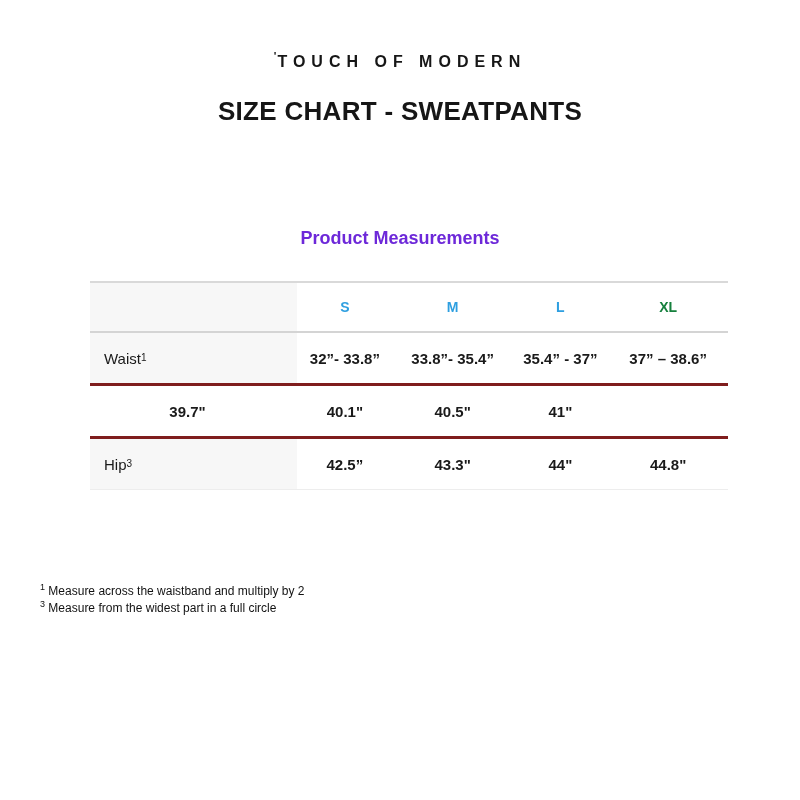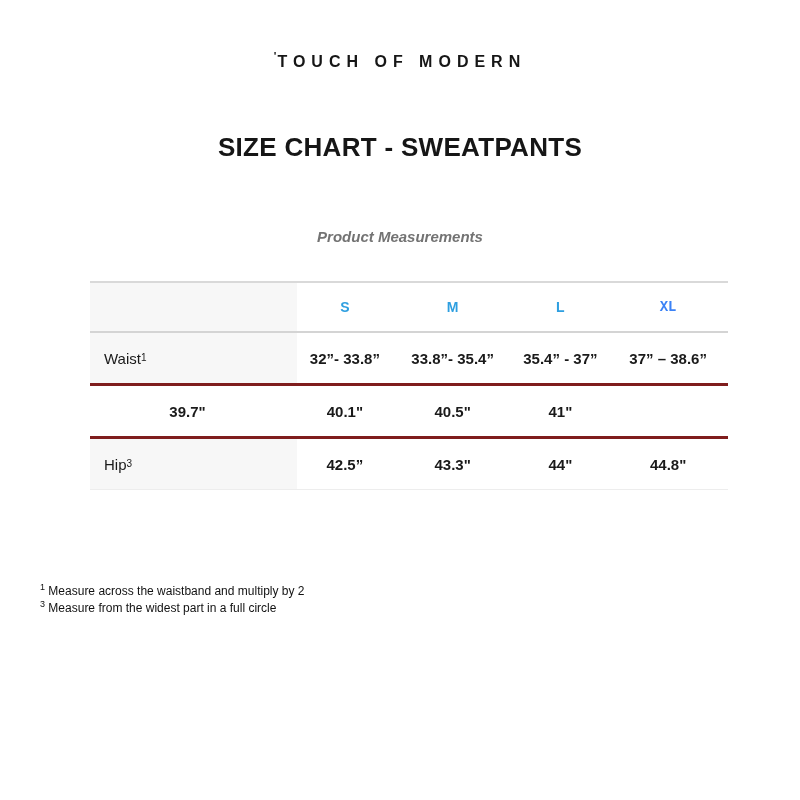--- a/index.html
+++ b/index.html
@@ -41,34 +41,32 @@
   .title {
     position: absolute;
     top: 96px;
     left: 0;
     width: 100%;
     text-align: center;
     font-size: 26px;
     font-weight: 600;
     letter-spacing: 0.3px;
     color: #161616;
-    margin-top: 36px;
   }
 
   
   .section-title {
     position: absolute;
     top: 228px;
     left: 0;
     width: 100%;
     text-align: center;
-    font-size: 15px;
+    font-size: 18px;
     font-weight: 600;
-    color: #737373;
-    font-style: italic;
+    color: #6d28d9;
   }
 
   
   .size-table {
     position: absolute;
     left: 90px;
     top: 281px;
     width: 638px;
     border-top: 2px solid #d9d9d9;
     border-bottom: 1px solid #ededed;
@@ -156,21 +154,21 @@
 
   <div class="section-title">Product Measurements</div>
 
   <div class="size-table">
 
     <div class="t-row header">
       <div class="row-label"></div>
       <div class="col-head" style="color: rgb(46, 159, 224);">S</div>
       <div class="col-head" style="color: rgb(46, 159, 224);">M</div>
       <div class="col-head" style="color: rgb(46, 159, 224);">L</div>
-      <div class="col-head" style="color: #3b82f6; font-family: Liberation Mono, monospace;">XL</div>
+      <div class="col-head" style="color: #15803d;">XL</div>
     </div>
 
     <div class="t-row body">
       <div class="row-label">
           <span>Waist</span>
           <sup>1</sup>
         </div>
       <div class="cell">32”- 33.8”</div>
       <div class="cell">33.8”- 35.4”</div>
       <div class="cell">35.4” - 37”</div>

